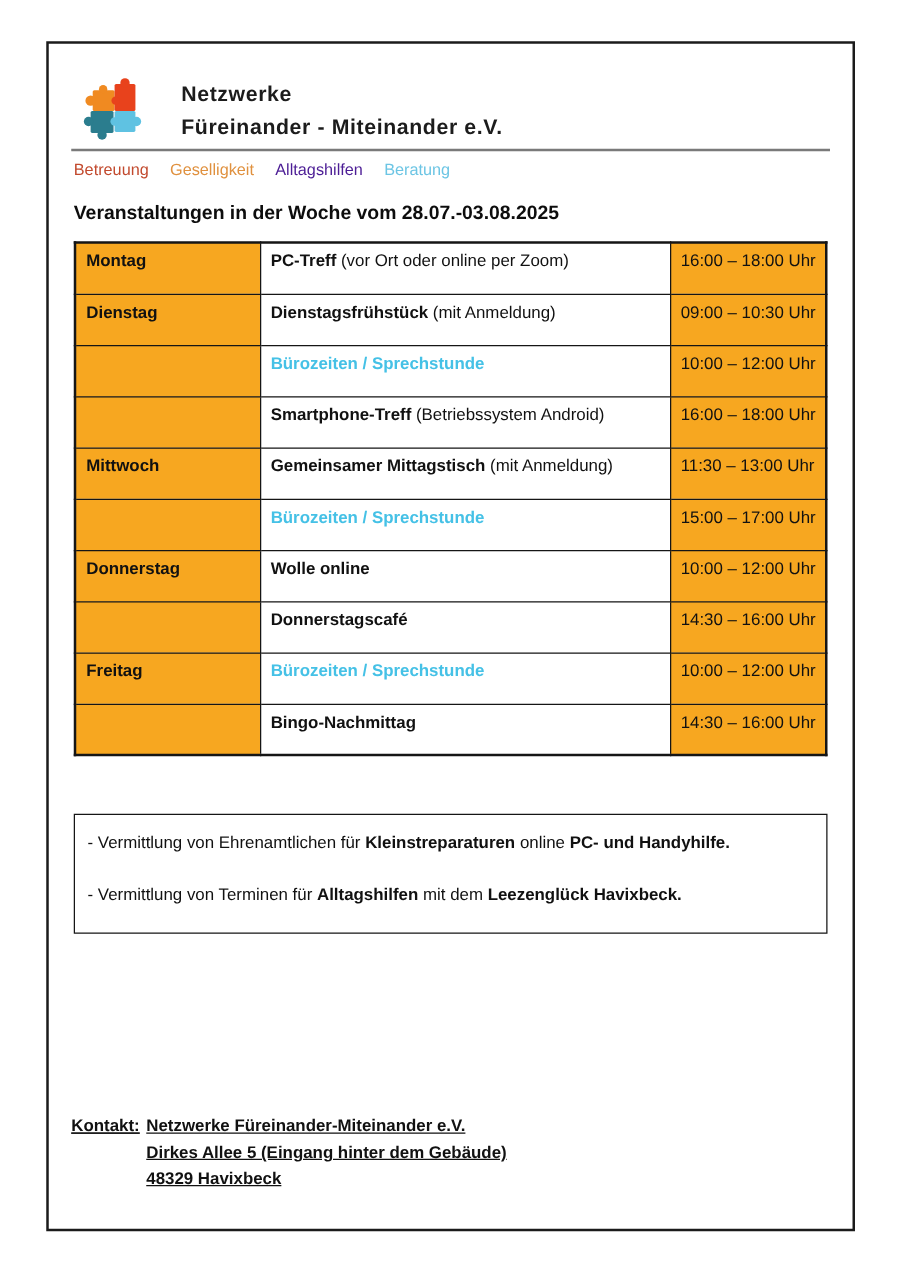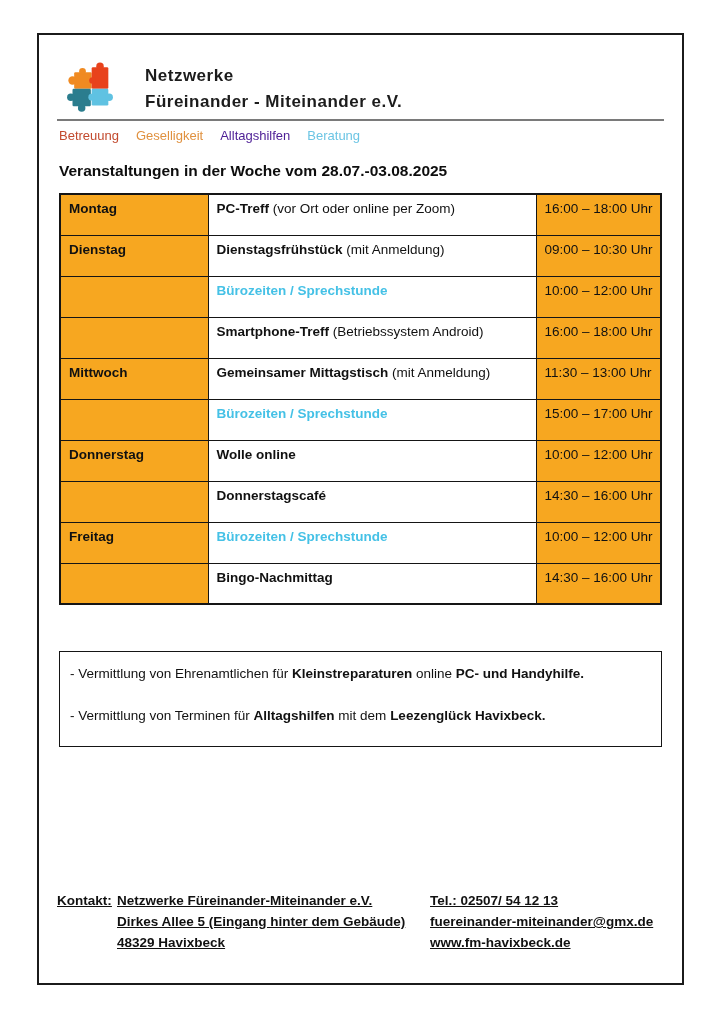--- a/index.html
+++ b/index.html
@@ -223,20 +223,15 @@
     <div class="note-line"><span>- Vermittlung von Terminen für </span><span class="b">Alltagshilfen</span><span> mit dem </span><span class="b">Leezenglück Havixbeck.</span></div>
   </div>
 
   <div class="contact">
     <div class="contact-label">Kontakt:</div>
     <div class="contact-address">
       <div>Netzwerke Füreinander-Miteinander e.V.</div>
       <div>Dirkes Allee 5 (Eingang hinter dem Gebäude)</div>
       <div>48329 Havixbeck</div>
     </div>
-    <div class="contact-info">
-      <div>Tel.: 02507/ 54 12 13</div>
-      <div>fuereinander-miteinander@gmx.de</div>
-      <div>www.fm-havixbeck.de</div>
-    </div>
   </div>
 
 </div>
 
 </body></html>

